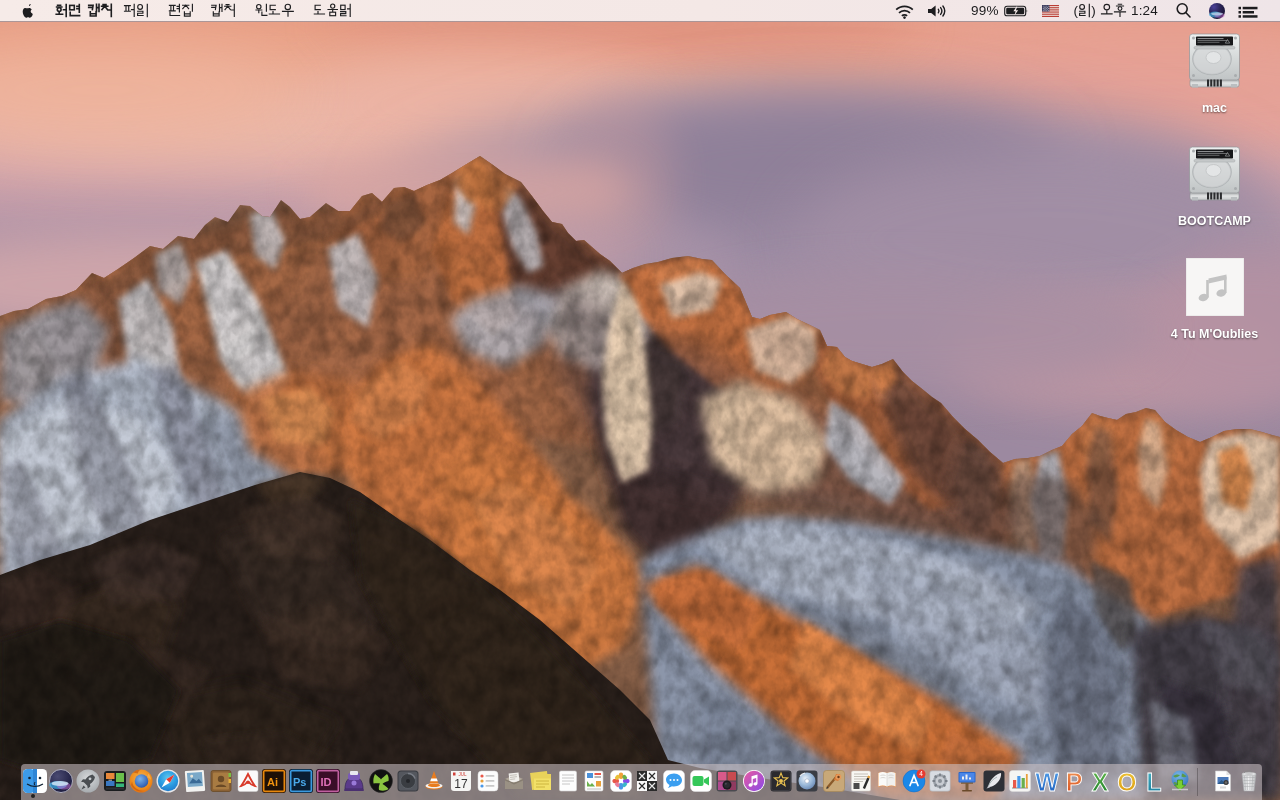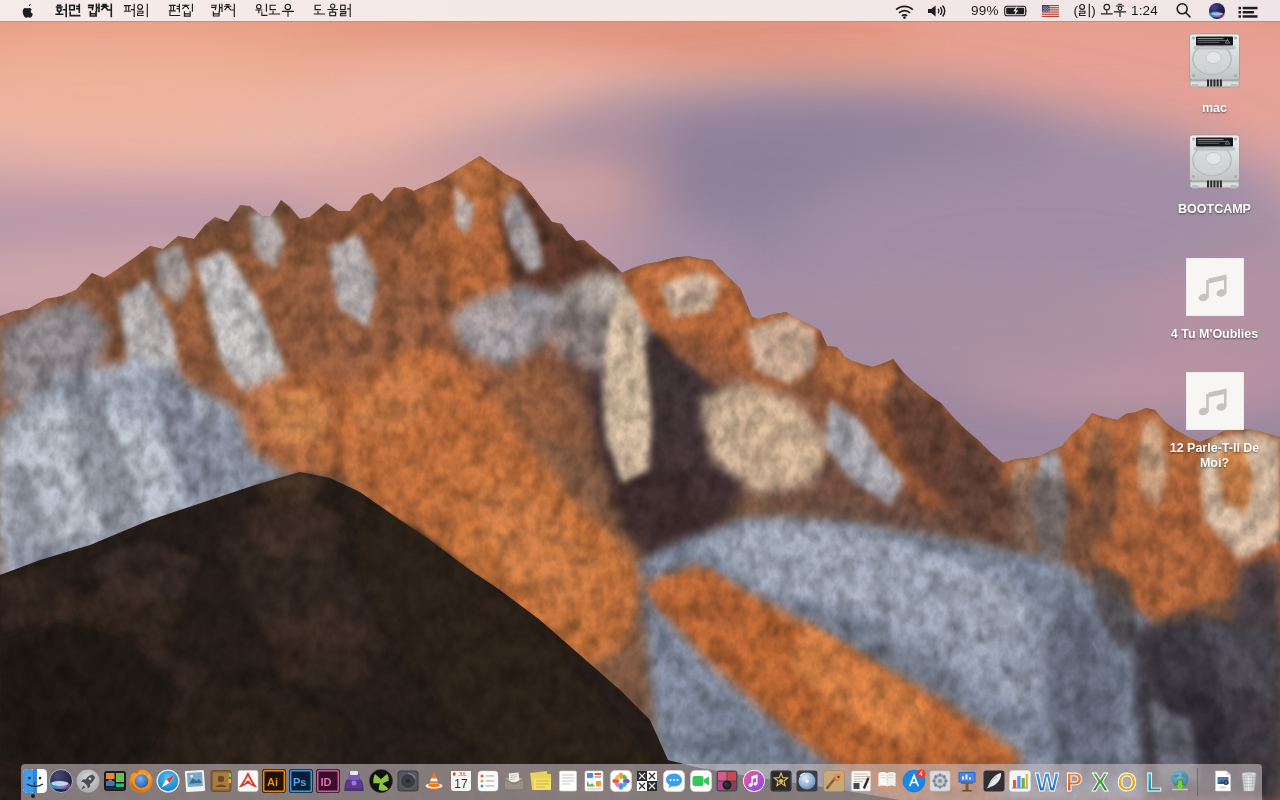--- a/index.html
+++ b/index.html
@@ -425,37 +425,31 @@
 </g>
 </defs>
 </svg>
 <div id="deskicons">
 <div class="dicon" style="left:1182px;top:33px;width:65px">
       <svg width="55" height="57" viewBox="0 0 55 57">
         <use href="#hdd"></use>
       </svg>
       <div class="dlabel">mac</div>
     </div>
-<div class="dicon" style="left:1182px;top:134px;width:65px">
+<div class="dicon" style="left:1182px;top:146px;width:65px">
       <svg width="55" height="57" viewBox="0 0 55 57">
         <use href="#hdd"></use>
       </svg>
       <div class="dlabel">BOOTCAMP</div>
     </div>
 <div class="dicon" style="left:1157px;top:258px;width:115px">
       <svg width="58" height="58" viewBox="0 0 58 58">
         <use href="#musicfile"></use>
       </svg>
       <div class="dlabel">4 Tu M'Oublies</div>
-    </div>
-<div class="dicon" style="left:1157px;top:372px;width:115px">
-      <svg width="58" height="58" viewBox="0 0 58 58">
-        <use href="#musicfile"></use>
-      </svg>
-      <div class="dlabel">12 Parle-T-Il De Moi?</div>
     </div>
 </div>
 <div id="dock"></div>
 <div id="dockicons">
 <svg class="dkic" style="left:23px" viewBox="0 0 24 24">
       <rect width="24" height="24" rx="4.5" fill="#fff"></rect>
       <path d="M0,0 h12 v24 h-12 Z" fill="#3d9be9" style="clip-path:inset(0 round 4.5px)"></path>
       <rect x="10" y="0" width="4" height="24" fill="#2f86d6"></rect>
       <circle cx="6.5" cy="9" r="1.3" fill="#123"></circle>
       <circle cx="17" cy="9" r="1.3" fill="#123"></circle>

